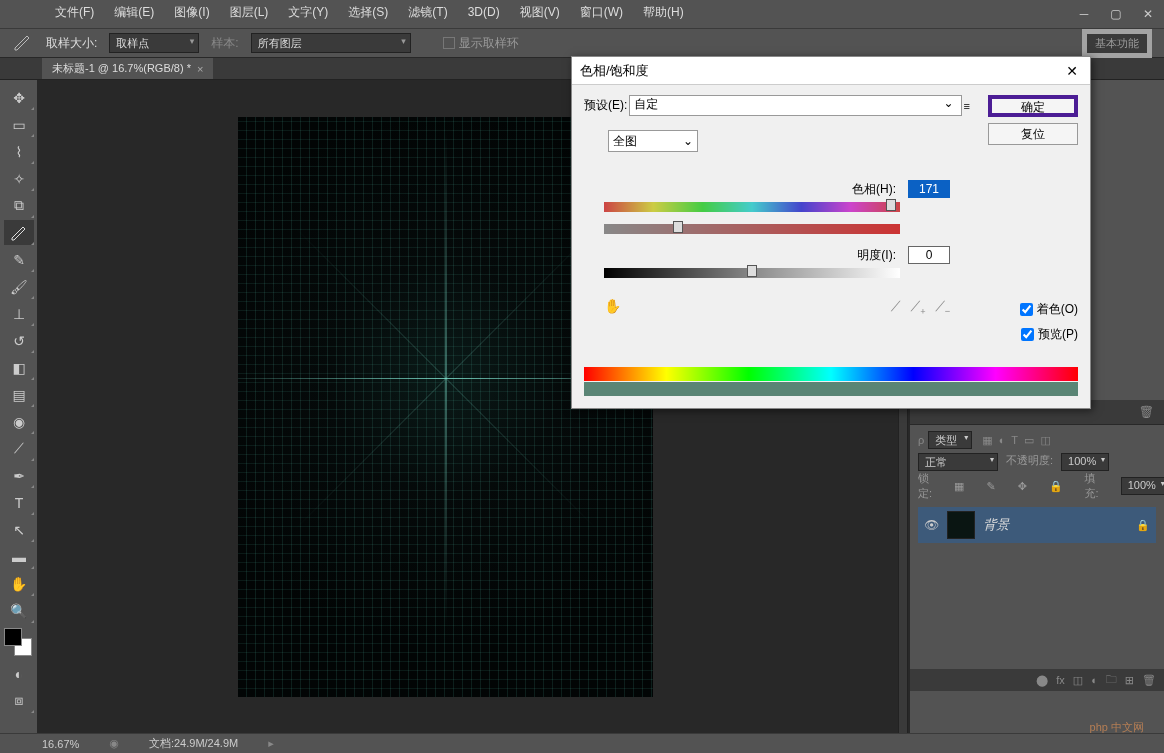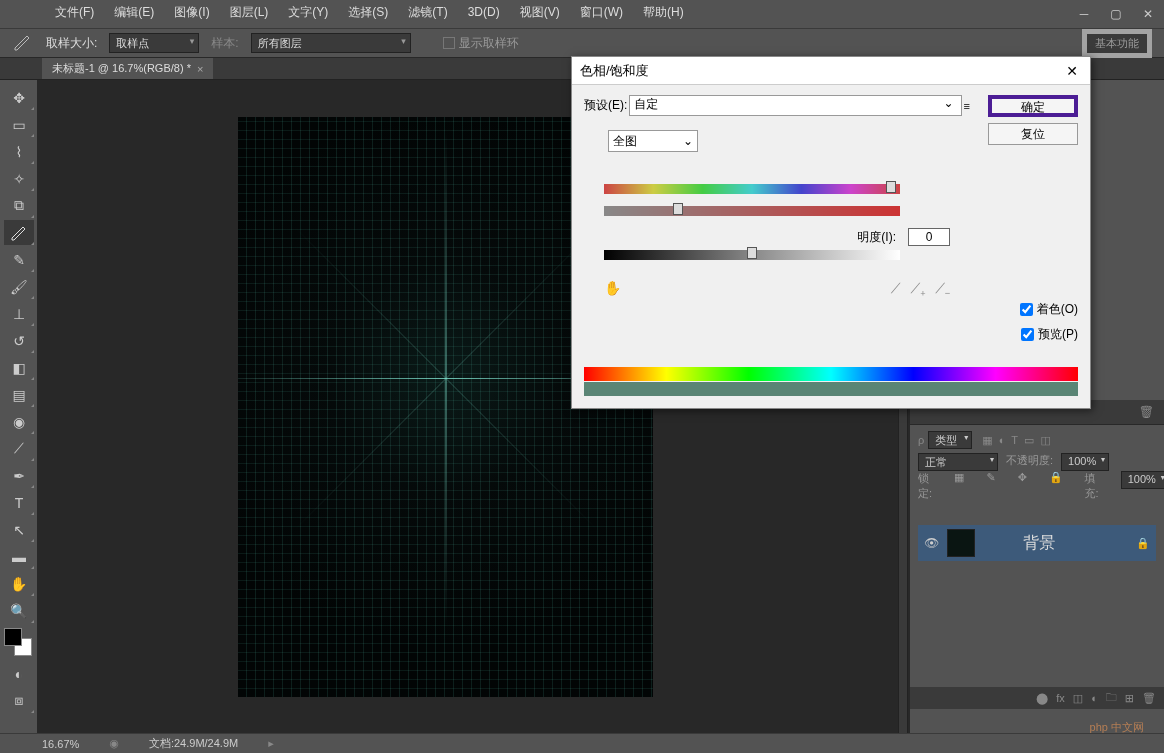--- a/index.html
+++ b/index.html
@@ -100,25 +100,25 @@
     .panel-tab { padding:4px 10px; color:#aaa; font-size:11px; cursor:pointer;}
     .panel-tab.active { background:#535353; color:#ddd;}
     .panel-menu-icon { margin-left:auto; margin-right:6px; color:#888; font-size:10px;}
     .panel-content { padding: 6px 8px; background:#535353;}
     .layer-controls { display:flex; align-items:center; gap:4px; margin-bottom:4px; font-size:11px; color:#ccc;}
     .layer-drop { background:#3a3a3a; border:1px solid #222; color:#ccc; padding:1px 14px 1px 6px; font-size:11px; height:18px; position:relative;}
     .layer-drop::after{content:"▾"; position:absolute; right:3px; top:1px; font-size:8px;}
     .layer-icons-row { display:flex; gap:6px; margin-left:6px; color:#888; font-size:11px;}
     .blend-row { display:flex; align-items:flex-start; gap:8px; font-size:11px; color:#999;}
     .blend-row .layer-drop { width:80px;}
-    .lock-row { display:flex; align-items:flex-start; gap:22px; margin-bottom:24px; font-size:11px; color:#999;}
+    .lock-row { display:flex; align-items:center; gap:22px; margin-bottom:6px; font-size:11px; color:#999;}
     .layer-item { display:flex; align-items:center; height:36px; background:#3d5a7a; padding:0 6px; gap:8px;}
     .layer-eye { color:#ccc; font-size:12px;}
     .layer-thumb { width:28px; height:28px; background:#0a1512; border:1px solid #222;}
-    .layer-name { color:#ddd; font-size:16px; margin-left:40px;}
+    .layer-name { color:#ddd; font-size:13px; font-style:italic;}
     .layer-lock { margin-left:auto; color:#aaa; font-size:11px;}
     .panel-footer { height:22px; background:#3a3a3a; display:flex; align-items:center; justify-content:flex-end; gap:8px; padding:0 8px; color:#888; font-size:11px;}
     .trash-row { height:24px; background:#3a3a3a; display:flex; justify-content:flex-end; padding-right:10px; align-items:center; color:#888;}
     
     
     .panel-strip { position:absolute; right:256px; top:80px; width:10px; bottom:20px; background:#3a3a3a; border-left:1px solid #222; border-right:1px solid #222;}
     .strip-grip { width:8px; height:10px; margin:4px auto; background:repeating-linear-gradient(0deg,#666 0 1px,transparent 1px 3px);}
     
     .watermark { position:absolute; bottom:18px; right:20px; color:#c85; font-size:11px; opacity:0.8;}
   </style>
@@ -301,20 +301,24 @@
         </div>
         <span style="font-size:11px;">≡</span>
       </div>
       <div class="scope-row">
         <div class="scope-select">
           <span>全图</span>
             <span>⌄</span>
         </div>
       </div>
       <div class="slider-group">
+        <div class="slider-row">
+          <span class="slider-label">色相(H):</span>
+          <input class="slider-input selected" value="171" style="">
+        </div>
         <div class="slider-track slider-hue">
           <div class="slider-thumb" style="left:97%;"></div>
         </div>
         <div class="slider-track slider-sat">
           <div class="slider-thumb" style="left:25%;"></div>
         </div>
         <div class="slider-row">
           <span class="slider-label">明度(I):</span>
           <input class="slider-input" value="0" style="">
         </div>

